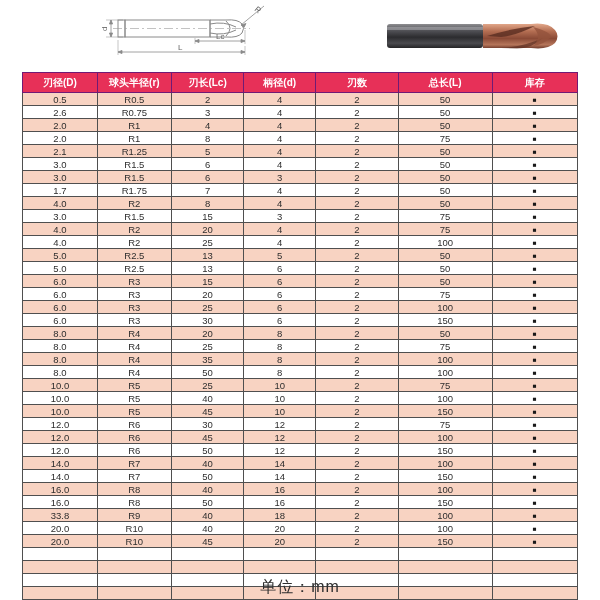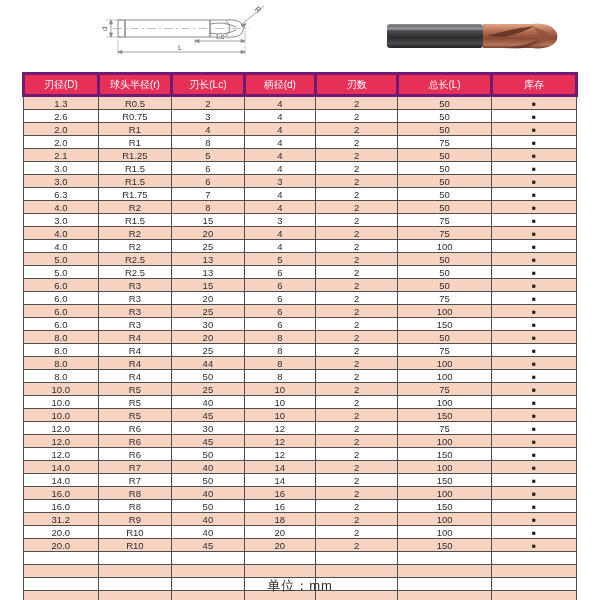--- a/index.html
+++ b/index.html
@@ -13,35 +13,35 @@
   .drawing svg{display:block;}
   
   .photo{position:absolute;left:383px;top:10px;width:190px;height:52px;}
   
   table.spec{
     position:absolute;left:22px;top:72px;width:556px;height:484px;
     border-collapse:collapse;table-layout:fixed;
     border:1.5px solid #3a3a3a;
   }
   table.spec th{
-    background:#e73058;color:#ffffff;font-weight:normal;
-    font-size:10px;height:19px;padding:0;border:3px solid #701a75;
+    background:#e73058;color:#ffffff;font-weight:bold;
+    font-size:10px;height:19px;padding:0;border:1px solid #701a75;
   }
   table.spec td{
     font-size:9.5px;color:#2e2e2e;text-align:center;vertical-align:middle;
     padding:0;border:1px solid #4f4f4f;height:11.9px;line-height:11px;
     overflow:hidden;white-space:nowrap;
   }
   table.spec tbody tr:nth-child(odd) td{background:#f8d3c2;}
   table.spec tbody tr:nth-child(even) td{background:#ffffff;}
   td .stock{font-size:6.5px;color:#1a1a1a;line-height:11px;}
   
   .unit-note{
     position:absolute;left:0;top:577px;width:600px;text-align:center;
-    font-size:13px;color:#2e2e2e;letter-spacing:1px;
+    font-size:16px;color:#2e2e2e;letter-spacing:1px;
   }
 </style>
 </head>
 <body>
 
 <div class="drawing">
   <svg width="210" height="66" viewBox="0 0 210 66">
     <g stroke="#8a8a8a" stroke-width="1" fill="none">
 
       <rect x="40" y="20" width="7" height="17"></rect>
@@ -138,21 +138,21 @@
       <th>球头半径(r)</th>
       <th>刃长(Lc)</th>
       <th>柄径(d)</th>
       <th>刃数</th>
       <th>总长(L)</th>
       <th>库存</th>
     </tr>
   </thead>
   <tbody>
       <tr>
-        <td>1.3</td>
+        <td>0.5</td>
         <td>R0.5</td>
         <td>2</td>
         <td>4</td>
         <td>2</td>
         <td>50</td>
         <td><span class="stock">■</span></td>
       </tr>
       <tr>
         <td>2.6</td>
         <td>R0.75</td>
@@ -201,21 +201,21 @@
       <tr>
         <td>3.0</td>
         <td>R1.5</td>
         <td>6</td>
         <td>3</td>
         <td>2</td>
         <td>50</td>
         <td><span class="stock">■</span></td>
       </tr>
       <tr>
-        <td>6.3</td>
+        <td>1.7</td>
         <td>R1.75</td>
         <td>7</td>
         <td>4</td>
         <td>2</td>
         <td>50</td>
         <td><span class="stock">■</span></td>
       </tr>
       <tr>
         <td>4.0</td>
         <td>R2</td>
@@ -320,21 +320,21 @@
         <td>R4</td>
         <td>25</td>
         <td>8</td>
         <td>2</td>
         <td>75</td>
         <td><span class="stock">■</span></td>
       </tr>
       <tr>
         <td>8.0</td>
         <td>R4</td>
-        <td>44</td>
+        <td>35</td>
         <td>8</td>
         <td>2</td>
         <td>100</td>
         <td><span class="stock">■</span></td>
       </tr>
       <tr>
         <td>8.0</td>
         <td>R4</td>
         <td>50</td>
         <td>8</td>
@@ -426,21 +426,21 @@
       <tr>
         <td>16.0</td>
         <td>R8</td>
         <td>50</td>
         <td>16</td>
         <td>2</td>
         <td>150</td>
         <td><span class="stock">■</span></td>
       </tr>
       <tr>
-        <td>31.2</td>
+        <td>33.8</td>
         <td>R9</td>
         <td>40</td>
         <td>18</td>
         <td>2</td>
         <td>100</td>
         <td><span class="stock">■</span></td>
       </tr>
       <tr>
         <td>20.0</td>
         <td>R10</td>

